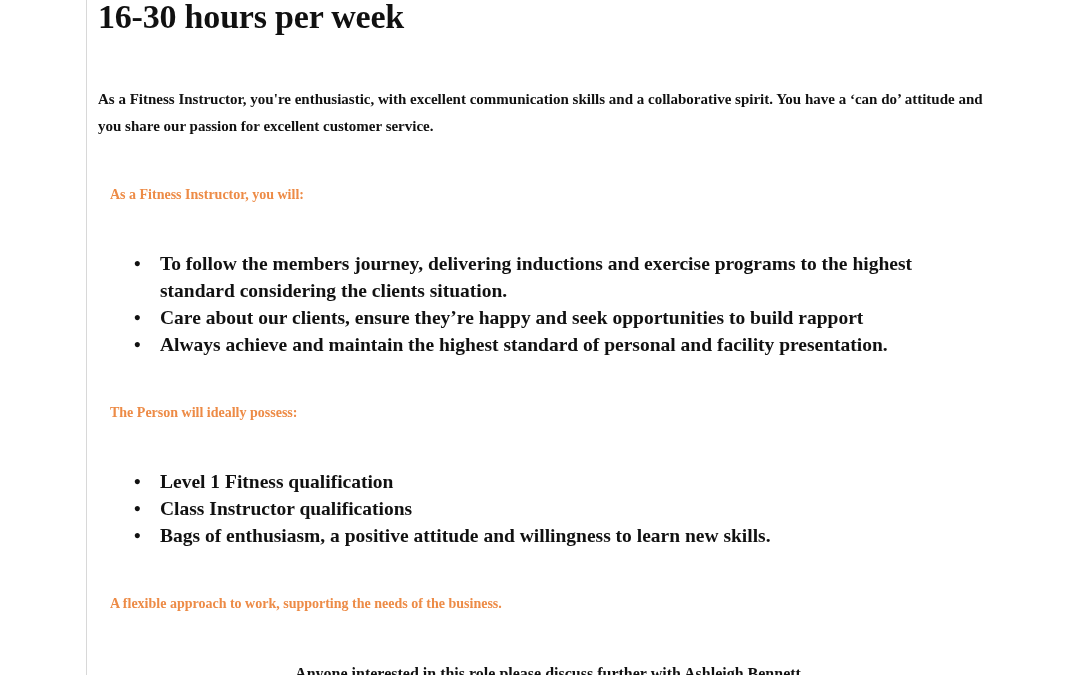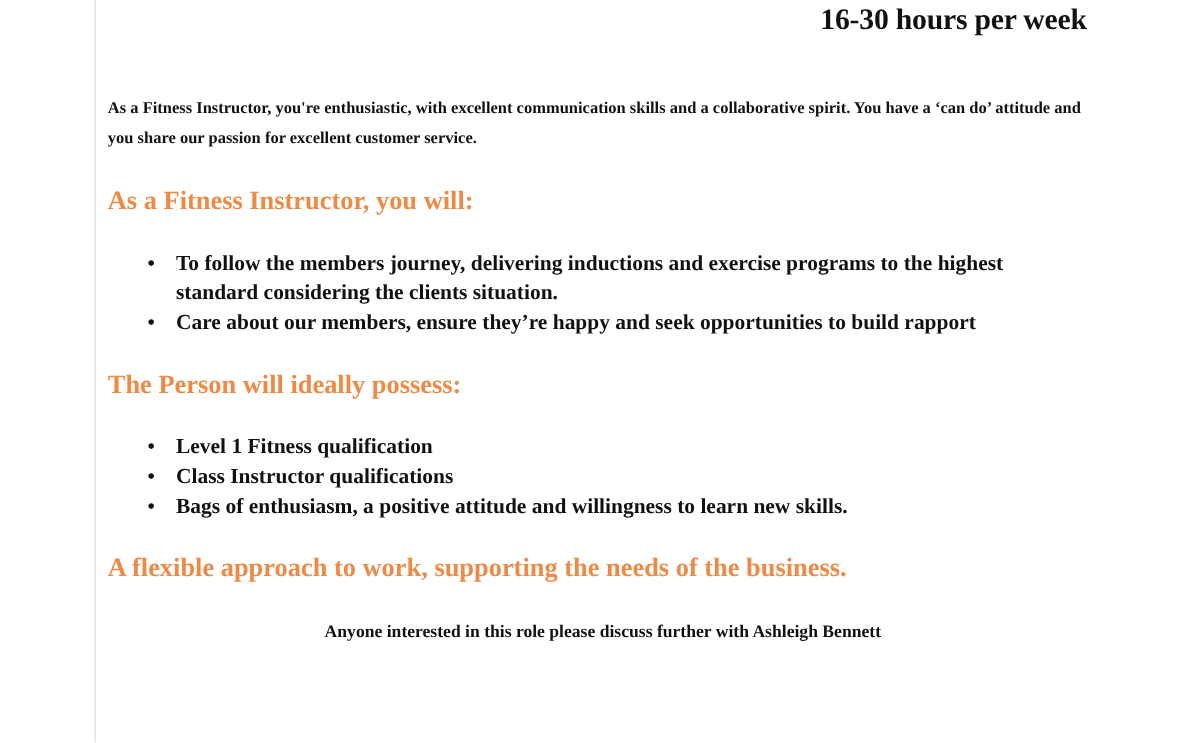--- a/index.html
+++ b/index.html
@@ -30,42 +30,42 @@
     height: 675px;
     background: #d8d8d8;
   }
   .content {
     position: absolute;
     left: 98px;
     top: 0;
     width: 900px;
   }
   .doc-title {
-    font-size: 27px;
+    font-size: 34px;
     font-weight: bold;
-    text-align: right;
+    text-align: left;
     margin: 0;
     padding-top: 0px;
     line-height: 34px;
     letter-spacing: -0.2px;
     width: 890px;
   }
   .para {
     font-size: 15px;
     font-weight: bold;
     line-height: 27px;
     margin: 0;
   }
   .spacer-lg { height: 52px; }
   .spacer-md { height: 30px; }
   .heading-orange {
-    font-size: 24px;
+    font-size: 14px;
     font-weight: bold;
     line-height: 26px;
-    margin: 0;
+    margin: 12px;
     color: #ED8B46;
   }
   ul.bullets {
     margin: 0;
     padding: 0 0 0 62px;
     list-style: none;
   }
   ul.bullets li {
     font-size: 19.5px;
     font-weight: bold;
@@ -106,21 +106,22 @@
     <p class="para">As a Fitness Instructor, you're enthusiastic, with excellent communication skills and a collaborative spirit. You have a ‘can do’ attitude and you share our passion for excellent customer service.</p>
 
     <div class="spacer-md"></div>
 
     <p class="heading-orange">As a Fitness Instructor, you will:</p>
 
     <div class="spacer-md"></div>
 
     <ul class="bullets">
       <li>To follow the members journey, delivering inductions and exercise programs to the highest standard considering the clients situation.</li>
-      <li>Care about our members, ensure they’re happy and seek opportunities to build rapport</li>
+      <li>Care about our clients, ensure they’re happy and seek opportunities to build rapport</li>
+      <li>Always achieve and maintain the highest standard of personal and facility presentation.</li>
     </ul>
 
     <div class="spacer-md"></div>
 
     <p class="heading-orange">The Person will ideally possess:</p>
 
     <div class="spacer-md"></div>
 
     <ul class="bullets">
       <li>Level 1 Fitness qualification</li>

